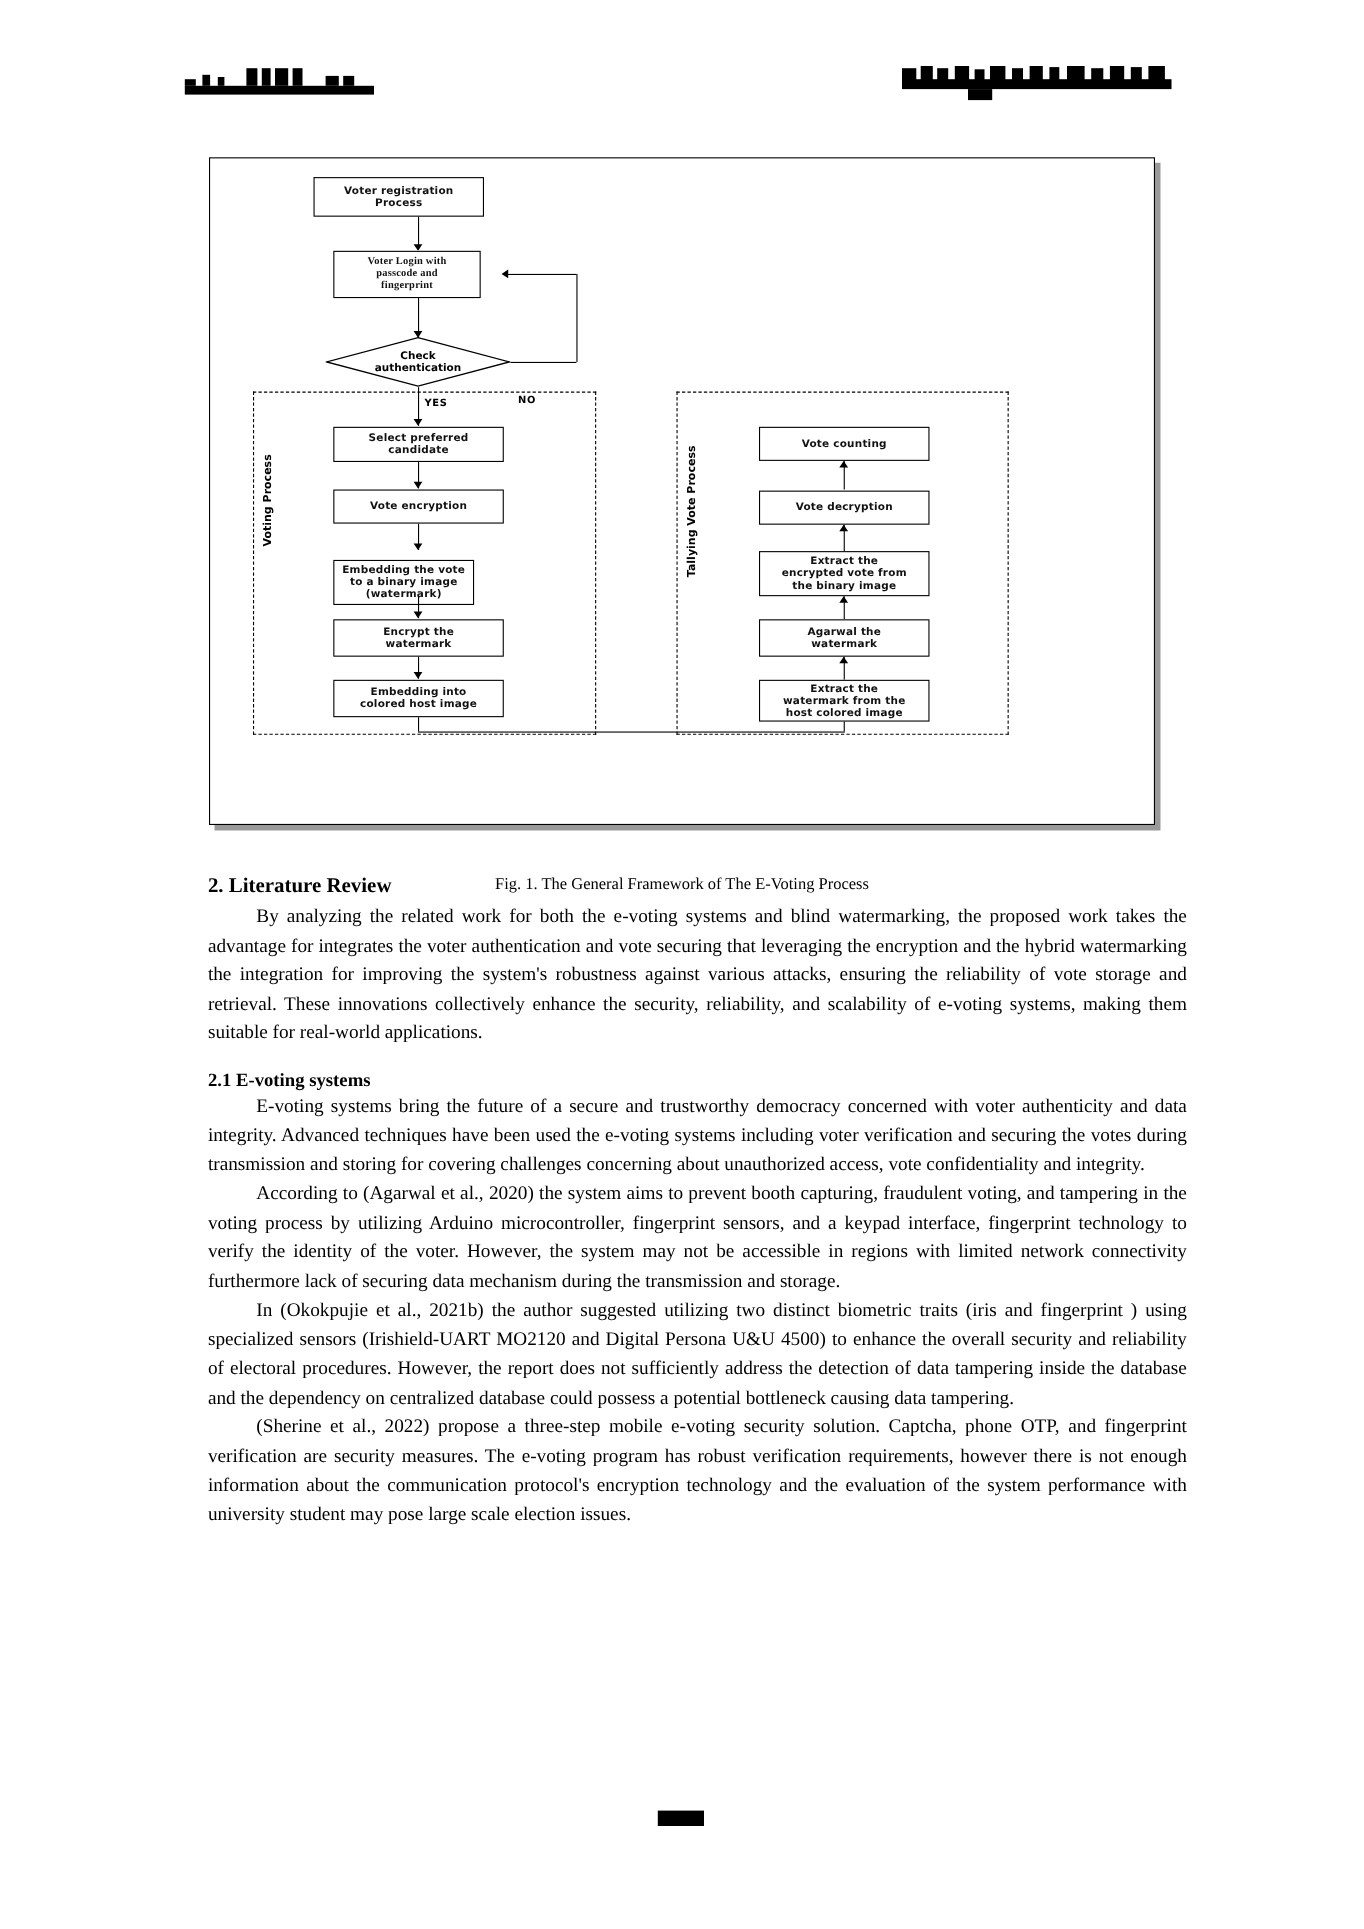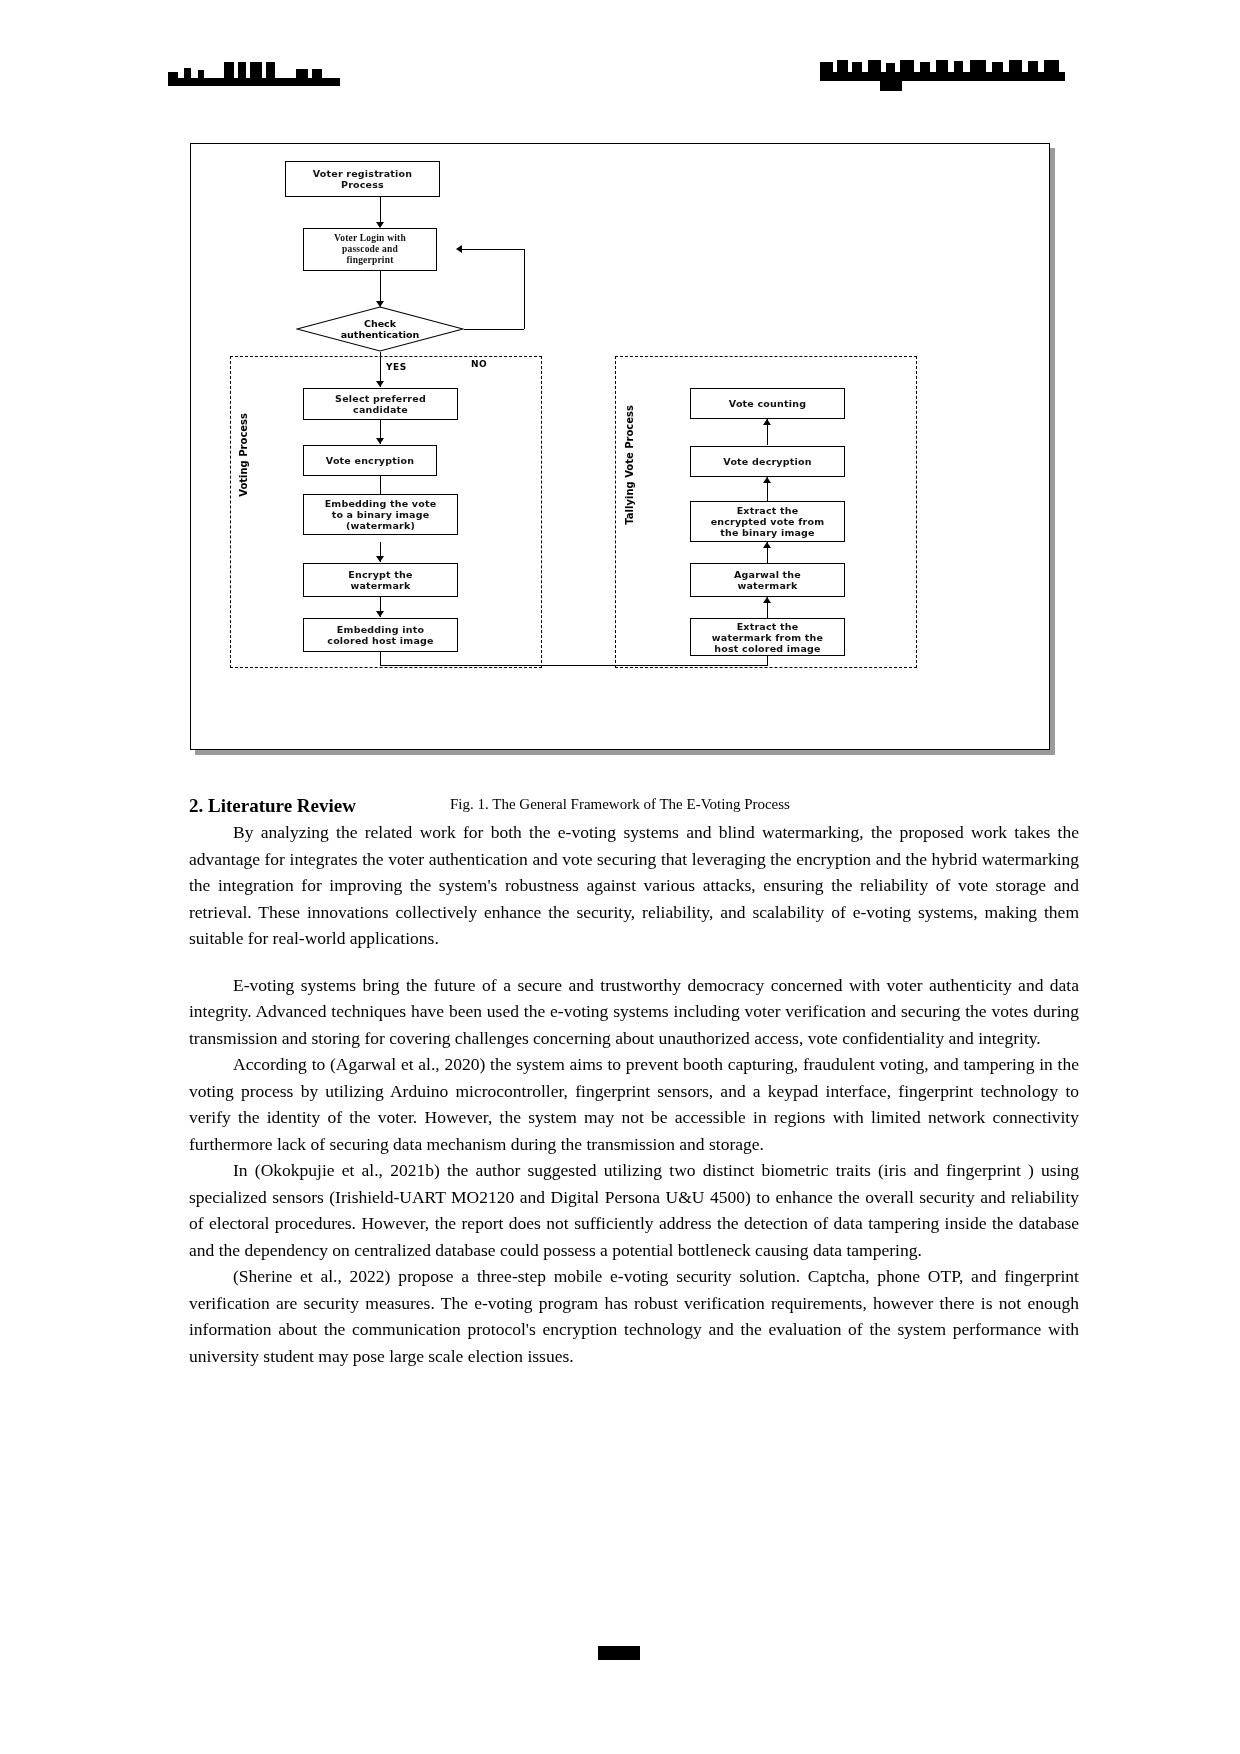--- a/index.html
+++ b/index.html
@@ -279,25 +279,25 @@
 
       <div class="vline" style="left:190px; top:209px; height:35px;"></div>
       <div class="arrowhead-down" style="left:186px; top:238px;"></div>
       <div class="edge-label" style="left:196px; top:219px;">YES</div>
 
       <div class="node" style="left:113px; top:245px; width:155px; height:32px; white-space:pre-line;">Select preferred
 candidate</div>
       <div class="vline" style="left:190px; top:277px; height:24px;"></div>
       <div class="arrowhead-down" style="left:186px; top:295px;"></div>
 
-      <div class="node" style="left:113px; top:302px; width:134px; height:31px;">Vote encryption</div>
+      <div class="node" style="left:113px; top:302px; width:155px; height:31px;">Vote encryption</div>
       <div class="vline" style="left:190px; top:333px; height:24px;"></div>
       <div class="arrowhead-down" style="left:186px; top:351px;"></div>
 
-      <div class="node" style="left:113px; top:351px; width:155px; height:41px; white-space:pre-line;">Embedding the vote
+      <div class="node" style="left:113px; top:366px; width:128px; height:41px; white-space:pre-line;">Embedding the vote
 to a binary image
 (watermark)</div>
       <div class="vline" style="left:190px; top:399px; height:20px;"></div>
       <div class="arrowhead-down" style="left:186px; top:413px;"></div>
 
       <div class="node" style="left:113px; top:420px; width:155px; height:34px; white-space:pre-line;">Encrypt the
 watermark</div>
       <div class="vline" style="left:190px; top:454px; height:20px;"></div>
       <div class="arrowhead-down" style="left:186px; top:468px;"></div>
 
@@ -335,20 +335,21 @@
 
   <div class="fig-caption">Fig. 1. The General Framework of The E-Voting Process</div>
 
   <div class="content">
 
     <h2 class="sec">2. Literature Review</h2>
     <p class="para">By analyzing the related work for both the e-voting systems and blind watermarking, the proposed work takes the advantage for integrates the voter authentication and vote securing that leveraging the encryption and the hybrid watermarking the integration for improving the system's robustness against various attacks, ensuring the reliability of vote storage and retrieval. These innovations collectively enhance the security, reliability, and scalability of e-voting systems, making them suitable for real-world applications.</p>
 
     <div class="spacer-md"></div>
 
+    <h3 class="subsec">2.1 E-voting systems</h3>
     <p class="para">E-voting systems bring the future of a secure and trustworthy democracy concerned with voter authenticity and data integrity. Advanced techniques have been used the e-voting systems including voter verification and securing the votes during transmission and storing for covering challenges concerning about unauthorized access, vote confidentiality and integrity.</p>
     <p class="para">According to (Agarwal et al., 2020) the system aims to prevent booth capturing, fraudulent voting, and tampering in the voting process by utilizing Arduino microcontroller, fingerprint sensors, and a keypad interface, fingerprint technology to verify the identity of the voter. However, the system may not be accessible in regions with limited network connectivity furthermore lack of securing data mechanism during the transmission and storage.</p>
     <p class="para">In (Okokpujie et al., 2021b) the author suggested utilizing two distinct biometric traits (iris and fingerprint ) using specialized sensors (Irishield-UART MO2120 and Digital Persona U&amp;U 4500)  to enhance the overall security and reliability of electoral procedures. However, the report does not sufficiently address the detection of data tampering inside the database and the dependency on centralized database could possess a potential bottleneck causing data tampering.</p>
     <p class="para"> (Sherine et al., 2022)  propose a three-step mobile e-voting security solution. Captcha, phone OTP, and fingerprint verification are security measures. The e-voting program has robust verification requirements, however there is not enough information about the communication protocol's encryption technology and the evaluation of the system performance with university student may pose large scale election issues.</p>
   </div>
 
   <div class="footer-bar"></div>
 </div>
 
 </body></html>

